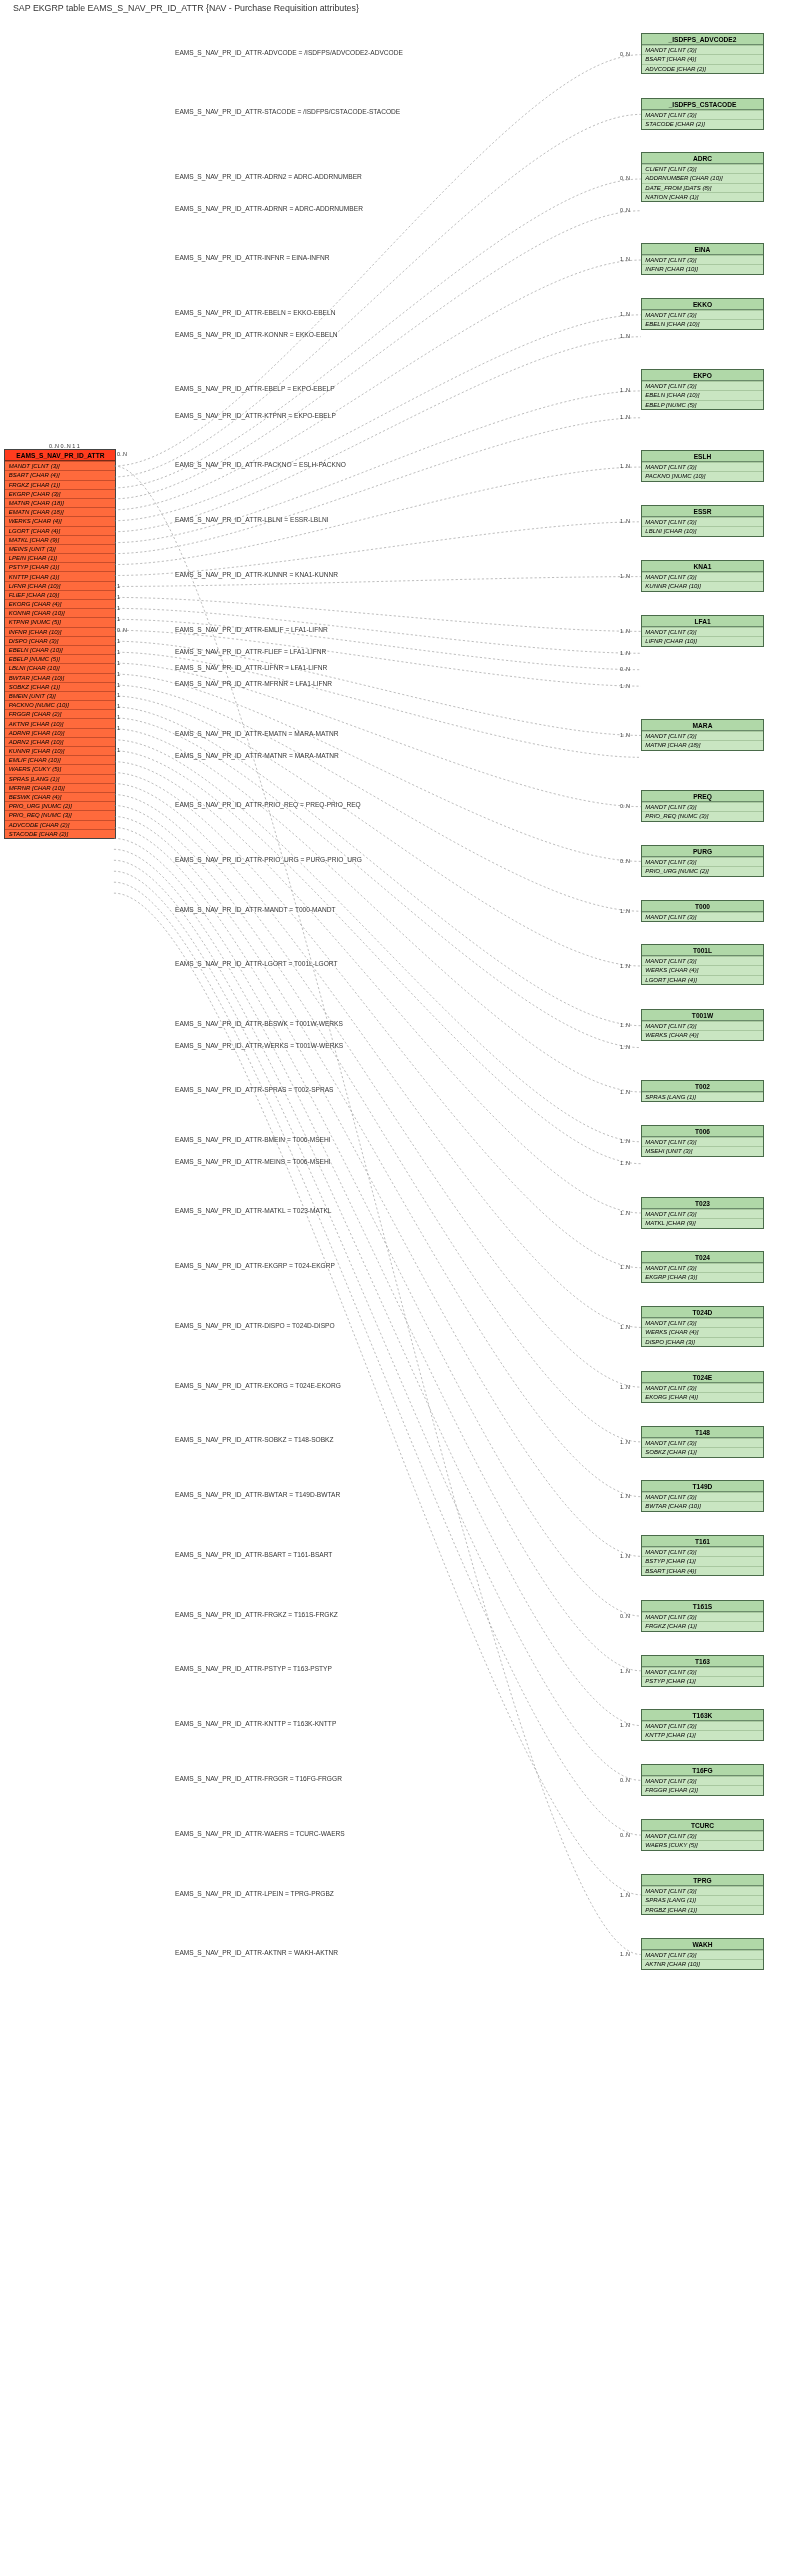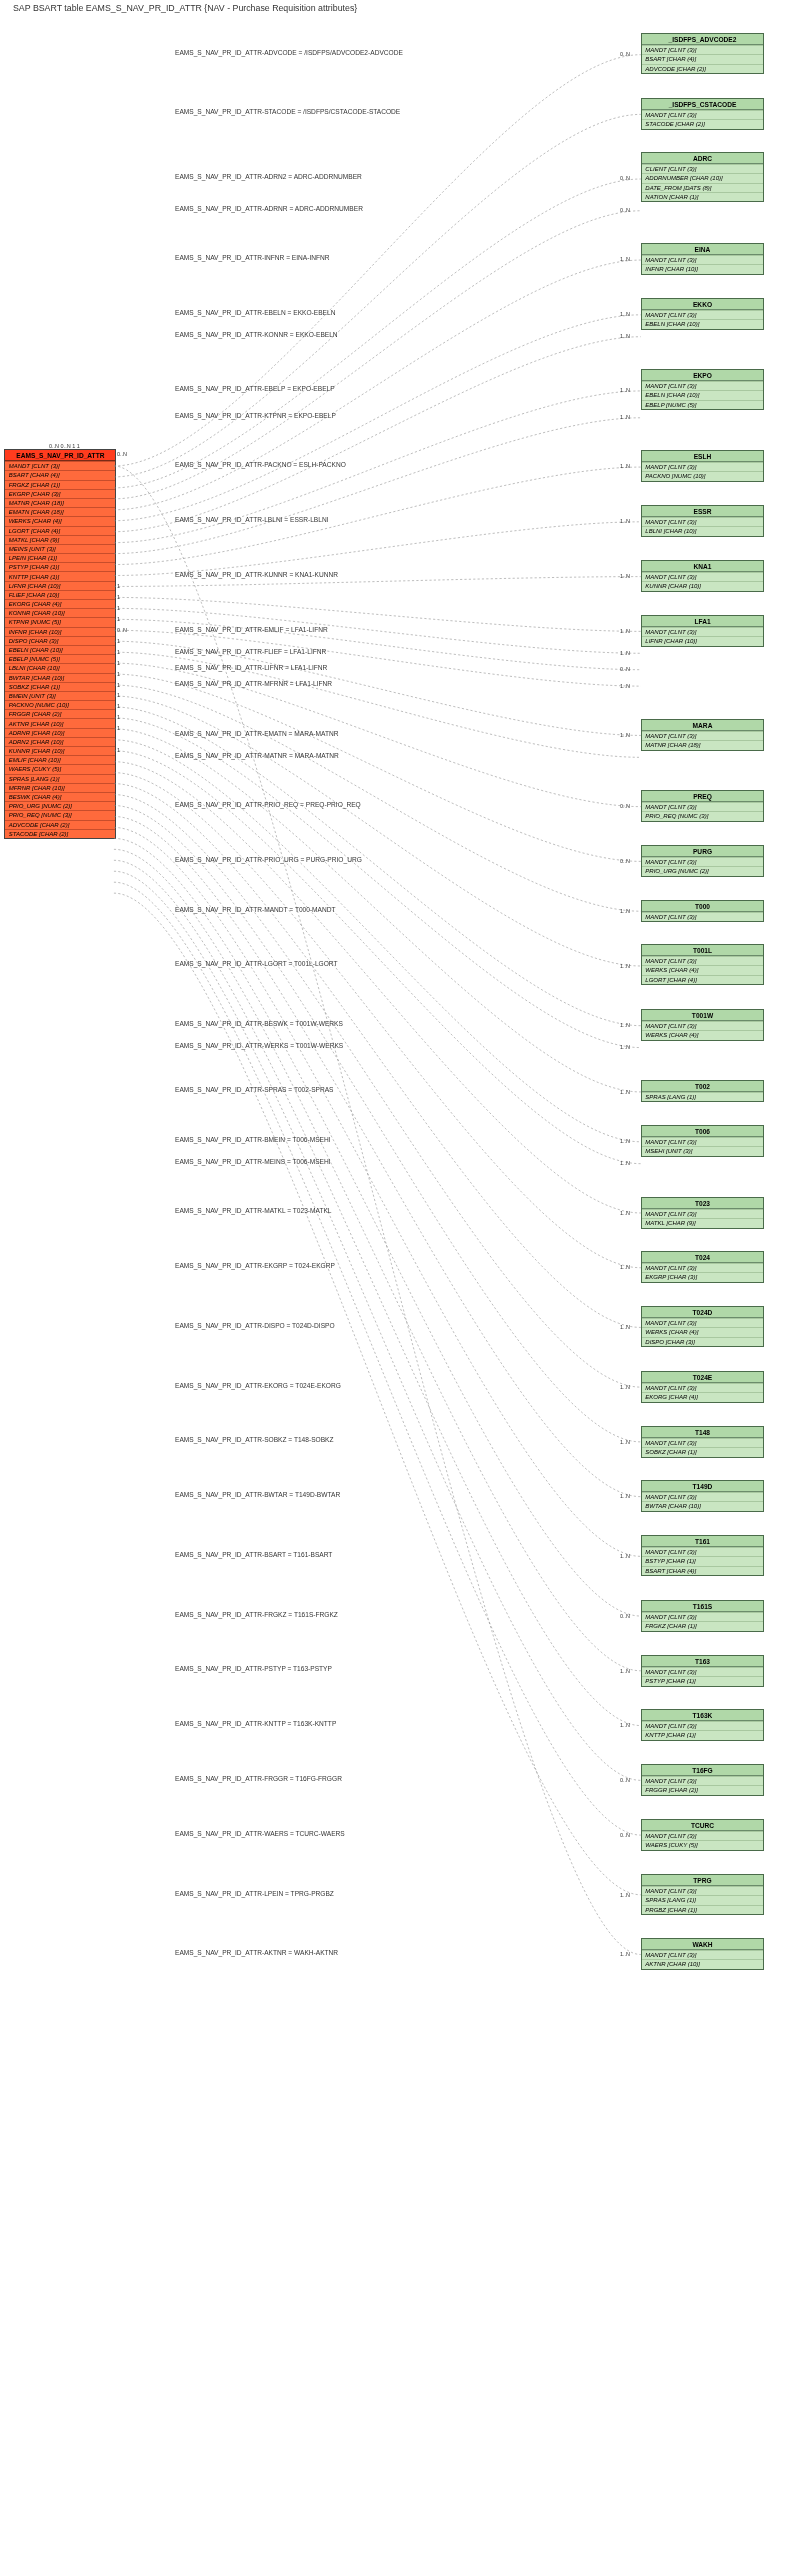--- a/index.html
+++ b/index.html
@@ -12,21 +12,21 @@
 .main-table .hd{background:#ff3c1e;color:#000;font-weight:bold;text-align:center;font-size:6.6px;padding:1.6px 2.2px;border-bottom:0.5px solid #7a2a15}
 .main-table .row{font-style:italic;font-size:6px;padding:1.1px 3.3px;border-top:0.5px solid #c84d2b;color:#000}
 .tgt-table{position:absolute;border:0.5px solid #4a6b4a;background:#c9e6c2;width:121px}
 .tgt-table .hd{background:#b0d8a8;text-align:center;font-weight:bold;font-size:6.6px;padding:1.6px 2.2px;border-bottom:0.5px solid #6b8c6b}
 .tgt-table .row{font-style:italic;font-size:6px;padding:1.1px 3.3px;border-top:0.5px solid #a8c8a0;color:#000}
 </style>
 </head>
 <body>
 <div class="canvas">
 
-<div class="title" style="left:13px;top:3.3px">SAP BSART table EAMS_S_NAV_PR_ID_ATTR {NAV - Purchase Requisition attributes}</div>
+<div class="title" style="left:13px;top:3.3px">SAP EKGRP table EAMS_S_NAV_PR_ID_ATTR {NAV - Purchase Requisition attributes}</div>
 
 <div class="main-table" id="main-table" style="left:4.4px;top:449px">
   <div class="hd">EAMS_S_NAV_PR_ID_ATTR</div>
 <div class="row">MANDT [CLNT (3)]</div>
       <div class="row">BSART [CHAR (4)]</div>
       <div class="row">FRGKZ [CHAR (1)]</div>
       <div class="row">EKGRP [CHAR (3)]</div>
       <div class="row">MATNR [CHAR (18)]</div>
       <div class="row">EMATN [CHAR (18)]</div>
       <div class="row">WERKS [CHAR (4)]</div>

